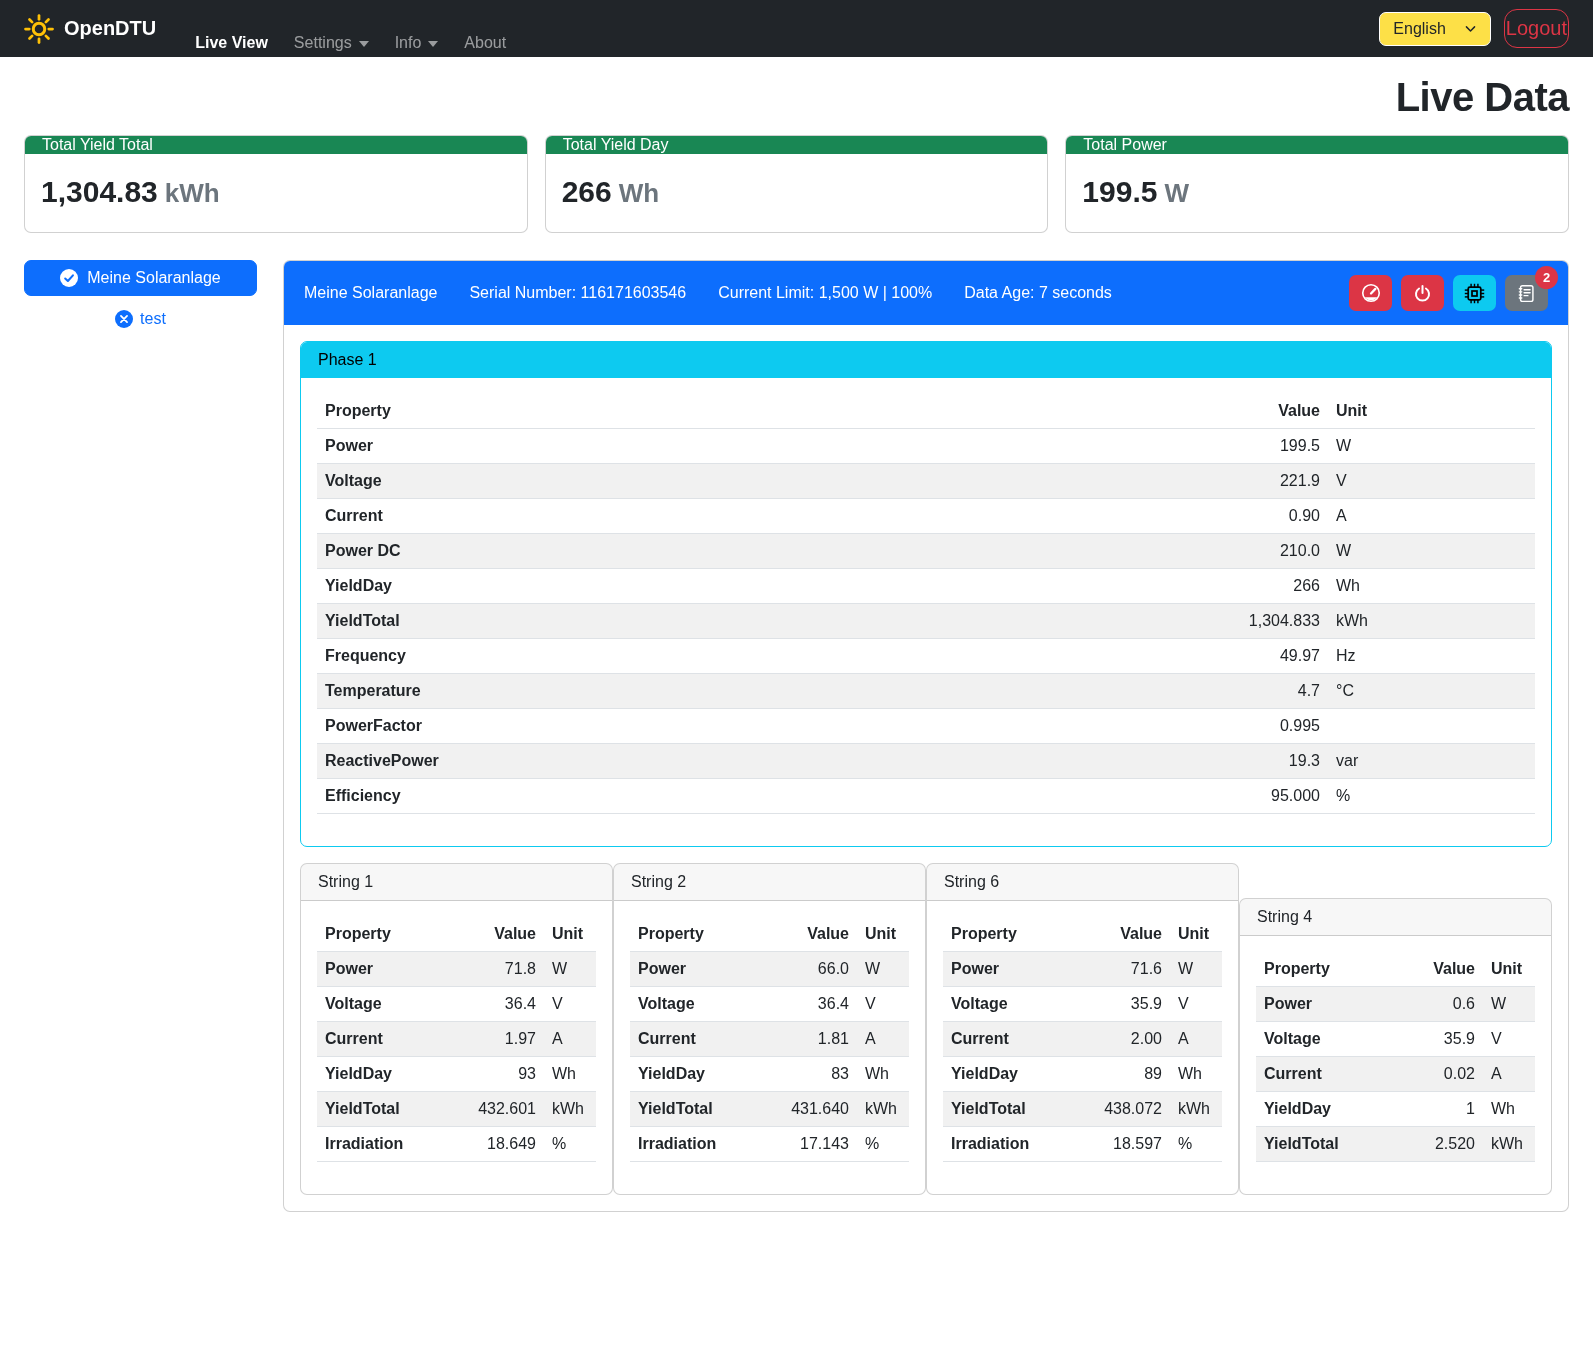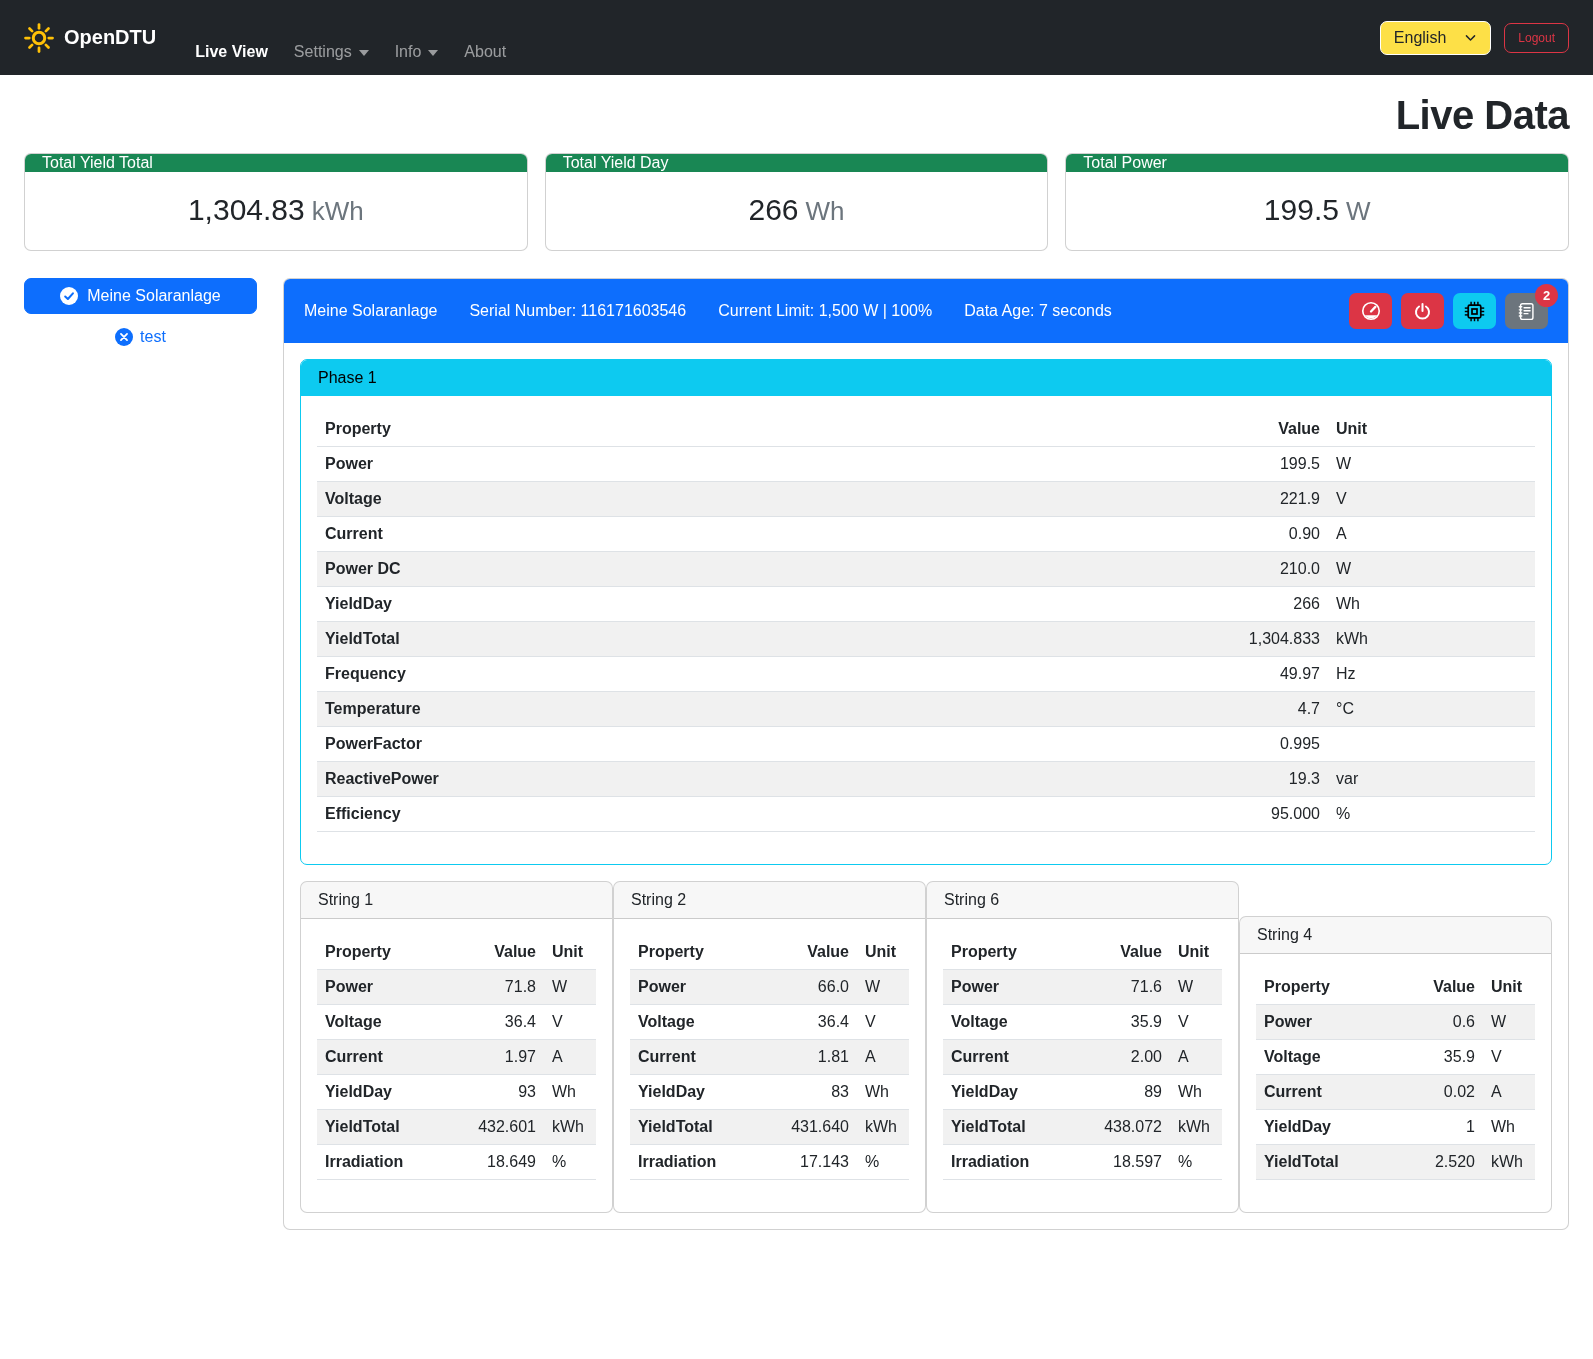--- a/index.html
+++ b/index.html
@@ -6,21 +6,21 @@
   html, body { margin: 0; padding: 0; }
   body {
     font-family: "Liberation Sans", "DejaVu Sans", sans-serif;
     background: #fff;
     color: #212529;
     font-size: 16px;
   }
 
   
   .navbar {
-    height: 75px;
+    height: 57px;
     background: #212529;
     display: flex;
     align-items: center;
     padding: 0 24px;
     color: #fff;
   }
   .brand {
     display: flex;
     align-items: center;
     gap: 10px;
@@ -56,23 +56,23 @@
     display: flex;
     align-items: center;
     gap: 18px;
     margin-right: 13px;
     cursor: pointer;
   }
   .logout-btn {
     background: transparent;
     color: #dc3545;
     border: 1px solid #dc3545;
-    border-radius: 7px;
-    padding: 7px 13px;
-    font-size: 12px;
+    border-radius: 13px;
+    padding: 7px 1px;
+    font-size: 20px;
     font-family: inherit;
     cursor: pointer;
   }
 
   
   .page { padding: 0 24px 16px; }
   h1.page-title {
     font-size: 40px;
     font-weight: 600;
     margin: 18px 0 15px;
@@ -88,23 +88,22 @@
   }
   .summary-card { flex: 1; }
   .card-header-green {
     background: #198754;
     color: #fff;
     padding: 0 17px;
     border-radius: 6px 6px 0 0;
   }
   .summary-body {
     padding: 21px 16px 23px;
-    text-align: center;
     font-size: 30px;
-    font-weight: 400;
+    font-weight: 700;
   }
   .summary-unit { color: #6c757d; font-size: 26px; margin-left: 7px; }
 
   
   .content-row { display: flex; gap: 26px; align-items: flex-start; }
   .sidebar { width: 233px; flex: none; }
   .inverter-btn {
     width: 100%;
     display: flex;
     align-items: center;

